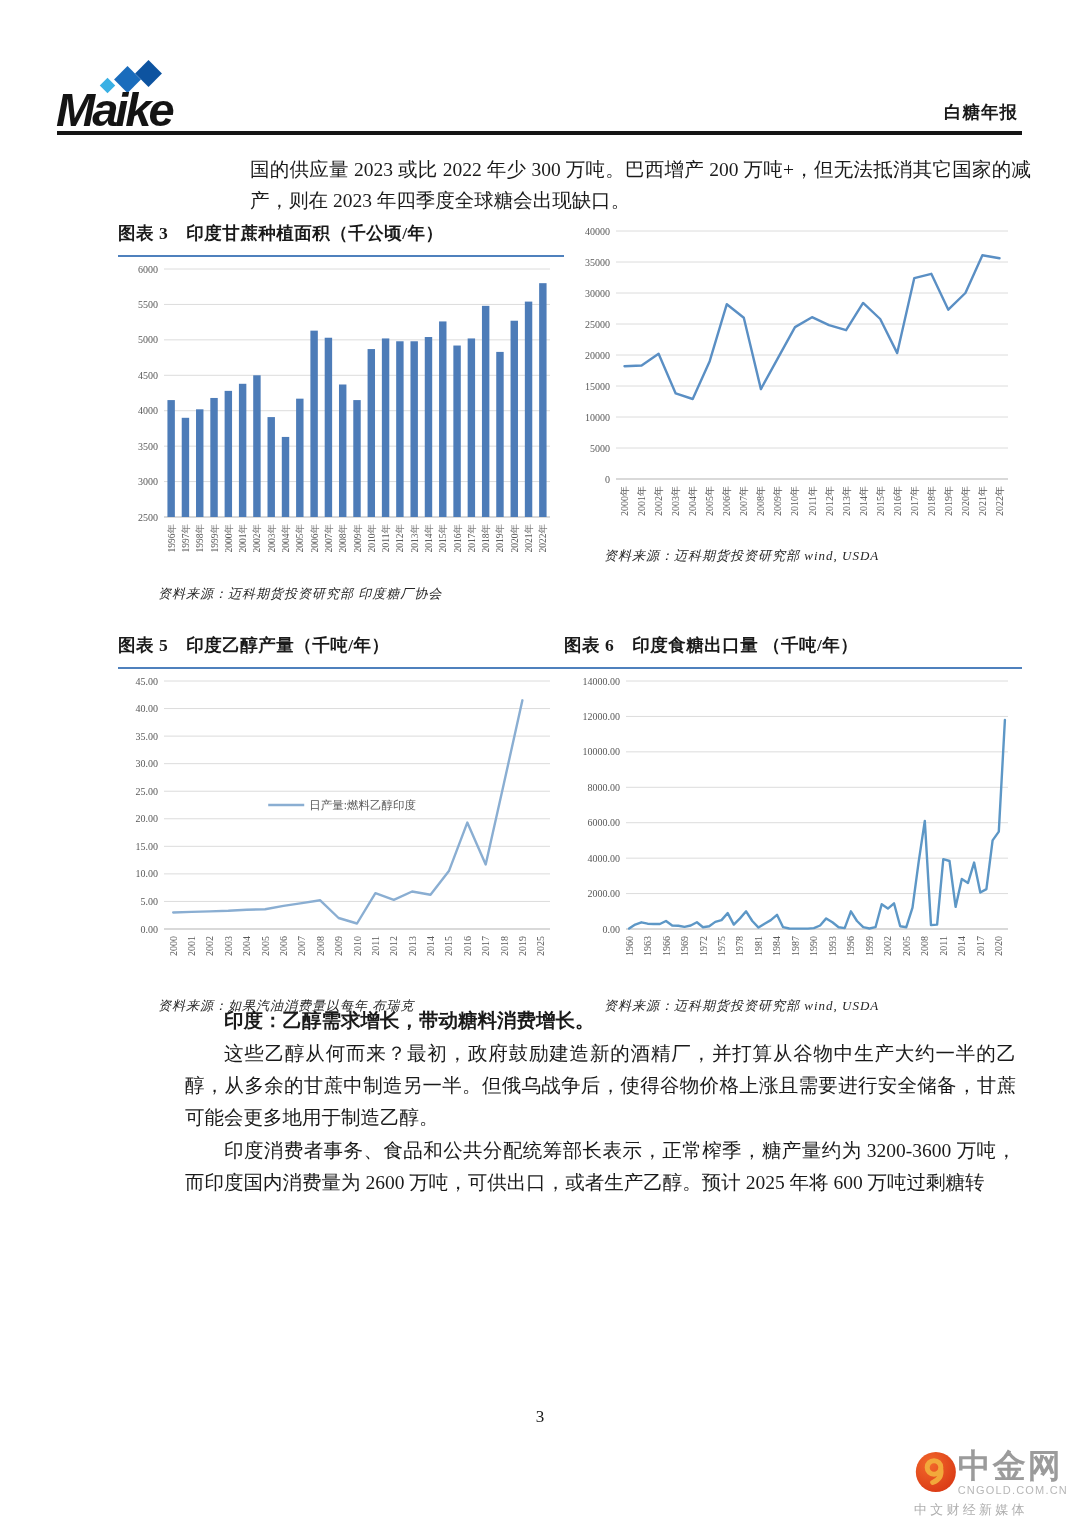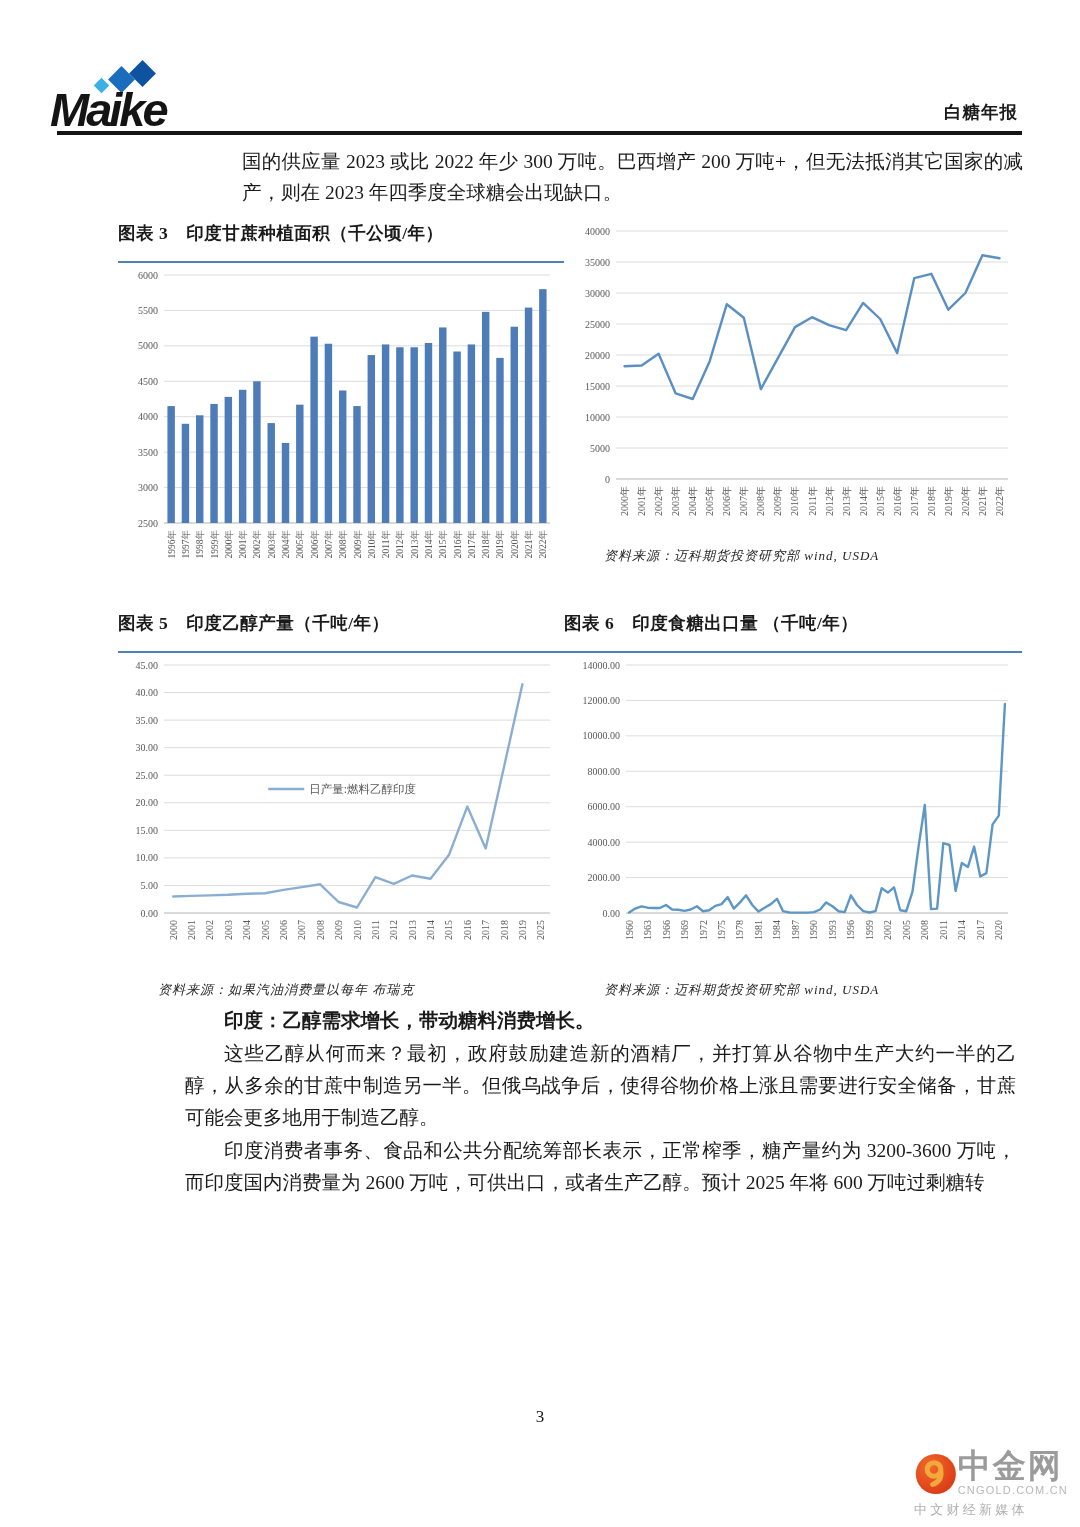--- a/index.html
+++ b/index.html
@@ -1,53 +1,53 @@
 <!DOCTYPE html>
 <html><head>
 <meta charset="utf-8">
 <style>
   html,body{margin:0;padding:0;}
   body{width:1080px;height:1527px;background:#ffffff;position:relative;
        font-family:"Liberation Serif","DejaVu Serif",serif;color:#1a1a1a;overflow:hidden;}
 
   
-  .logo{position:absolute;left:50px;top:66px;width:200px;height:72px;}
+  .logo{position:absolute;left:56px;top:66px;width:200px;height:72px;}
   .logo-text{position:absolute;left:0;top:16px;font-family:"Liberation Sans",sans-serif;
              font-style:italic;font-weight:bold;font-size:47px;letter-spacing:-3px;color:#141414;}
   .logo-d{position:absolute;display:block;}
   .d1{left:46px;top:14px;width:11px;height:11px;background:#3ab0e4;transform:rotate(45deg);}
   .d2{left:62px;top:4px;width:19px;height:19px;background:#1a6cbc;transform:rotate(45deg);}
   .d3{left:83px;top:-2px;width:19px;height:19px;background:#0d53a0;transform:rotate(45deg);}
   .report-title{position:absolute;right:62px;top:100px;font-size:17.5px;font-weight:bold;letter-spacing:1px;}
   .header-rule{position:absolute;left:57px;right:58px;top:131px;height:4px;background:#151515;}
 
-  .intro{position:absolute;left:232px;top:136px;width:781px;margin:10px;
+  .intro{position:absolute;left:232px;top:136px;width:781px;margin:18px;
          font-size:19.5px;line-height:31px;text-align:justify;}
 
   
   .charts{position:absolute;left:118px;top:221px;display:grid;
           grid-template-columns:446px 458px;column-gap:0;row-gap:30px;}
   .chart-title{font-size:17.5px;font-weight:bold;letter-spacing:.5px;white-space:nowrap;
-               border-bottom:2px solid #4f81bd;padding-bottom:16px;margin-bottom:2px;}
+               border-bottom:2px solid #4f81bd;padding-bottom:10px;margin-bottom:2px;}
   .fig-label{margin-right:18px;}
   .chart-source{font-size:13px;font-style:italic;letter-spacing:1px;
                 padding-left:40px;margin-top:10px;color:#262626;}
   svg.chart text{font-family:"Liberation Serif","DejaVu Serif",serif;}
 
   
   .body-text{position:absolute;left:185px;top:1005px;width:831px;
              font-size:19.5px;line-height:32px;text-align:justify;}
   .body-text p{margin:0 0 1px 0;text-indent:2em;}
   .body-text p.heading{font-weight:bold;}
 
   .page-number{position:absolute;left:0;right:0;top:1407px;text-align:center;font-size:17px;}
 
   
   .watermark{position:absolute;right:12px;top:1450px;width:154px;}
-  .wm-row{display:flex;align-items:flex-end;}
+  .wm-row{display:flex;align-items:flex-start;}
   .wm-text{display:flex;flex-direction:column;}
   .wm-name{font-size:33px;line-height:33px;color:#9b9b9b;font-weight:600;letter-spacing:2px;}
   .wm-url{font-size:11px;color:#b7b7b7;letter-spacing:1.2px;font-family:"Liberation Sans",sans-serif;margin-top:1px;}
   .wm-tagline{margin-top:5px;font-size:13px;color:#aeaeae;display:flex;justify-content:space-between;}
 </style>
 </head>
 <body>
 
 <div class="page">
 
@@ -133,20 +133,21 @@
           <rect x="306.76444444444445" y="78.02285714285713" width="7.434074074074074" height="179.97714285714287" fill="#4d7cb8"></rect>
           <rect x="321.06074074074075" y="62.43428571428571" width="7.434074074074074" height="195.5657142857143" fill="#4d7cb8"></rect>
           <rect x="335.35703703703706" y="86.5257142857143" width="7.434074074074074" height="171.4742857142857" fill="#4d7cb8"></rect>
           <rect x="349.65333333333336" y="79.44000000000001" width="7.434074074074074" height="178.56" fill="#4d7cb8"></rect>
           <rect x="363.9496296296296" y="46.84571428571429" width="7.434074074074074" height="211.15428571428572" fill="#4d7cb8"></rect>
           <rect x="378.2459259259259" y="92.90285714285714" width="7.434074074074074" height="165.09714285714284" fill="#4d7cb8"></rect>
           <rect x="392.5422222222222" y="61.725714285714275" width="7.434074074074074" height="196.27428571428572" fill="#4d7cb8"></rect>
           <rect x="406.8385185185185" y="42.59428571428572" width="7.434074074074074" height="215.40571428571428" fill="#4d7cb8"></rect>
           <rect x="421.13481481481483" y="24.171428571428578" width="7.434074074074074" height="233.82857142857142" fill="#4d7cb8"></rect>
         </svg>
+      <div class="chart-source">资料来源：迈科期货投资研究部 印度糖厂协会</div>
     </div>
 
     <div class="panel">
       <svg class="chart" width="456" height="312">
           <line x1="52" x2="444" y1="258" y2="258" stroke="#b3b3b3" stroke-width="1"></line>
           <text x="46" y="261.5" text-anchor="end" font-size="10" fill="#595959">0</text>
           <line x1="52" x2="444" y1="227" y2="227" stroke="#dcdcdc" stroke-width="1"></line>
           <text x="46" y="230.5" text-anchor="end" font-size="10" fill="#595959">5000</text>
           <line x1="52" x2="444" y1="196" y2="196" stroke="#dcdcdc" stroke-width="1"></line>
           <text x="46" y="199.5" text-anchor="end" font-size="10" fill="#595959">10000</text>

